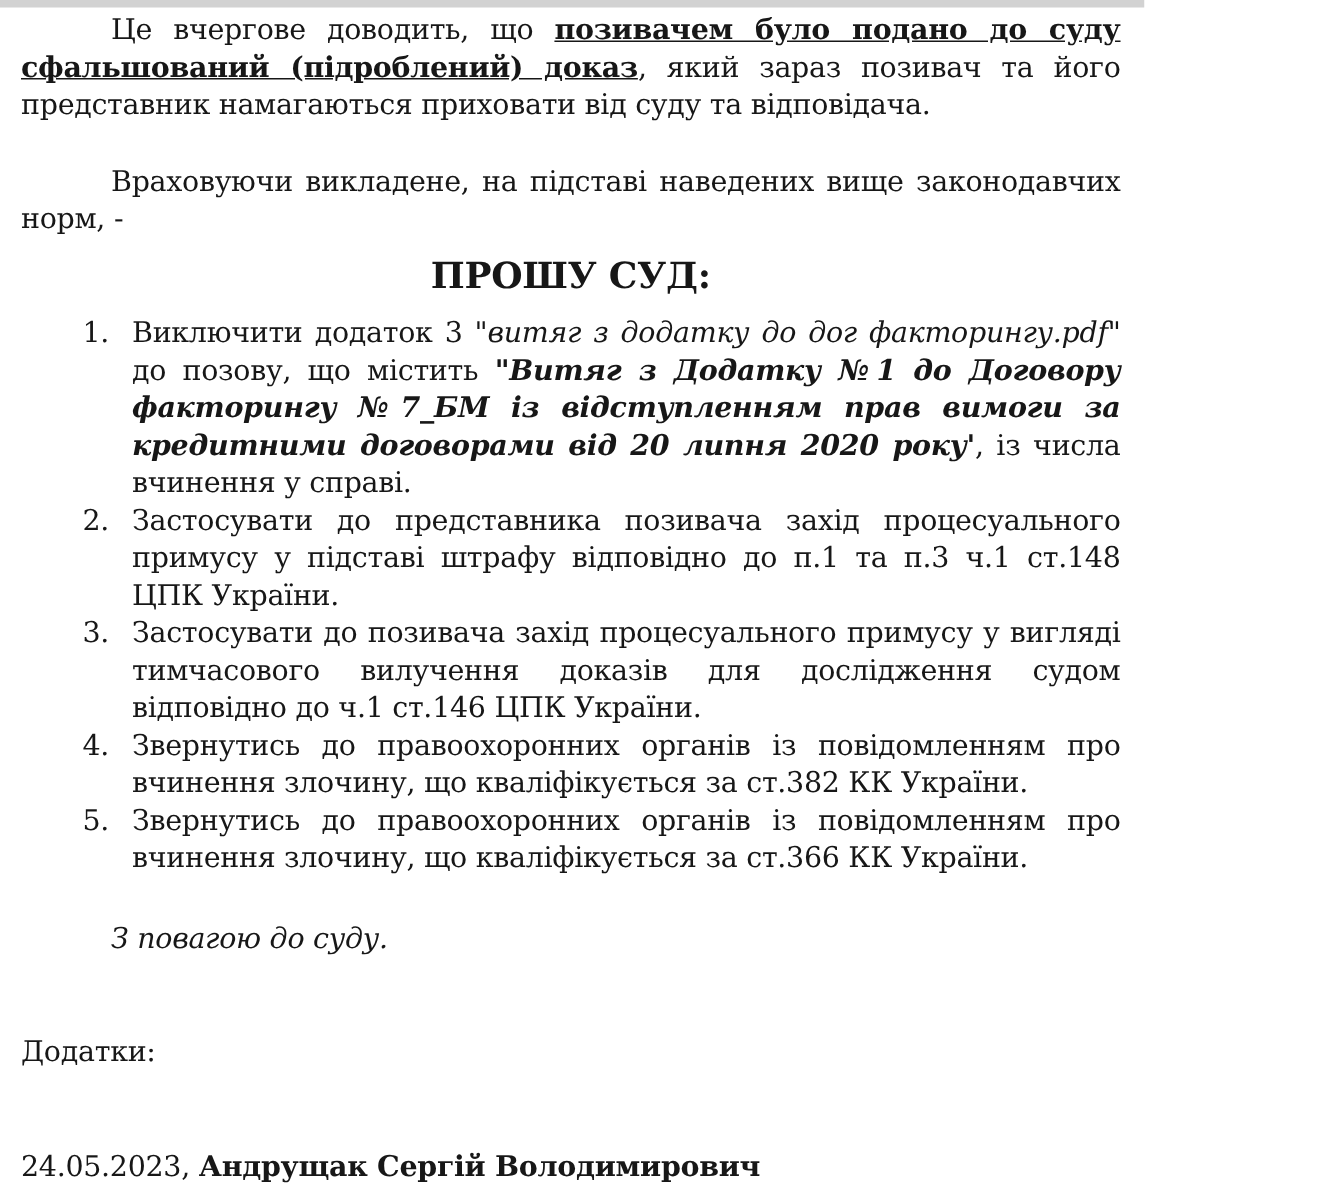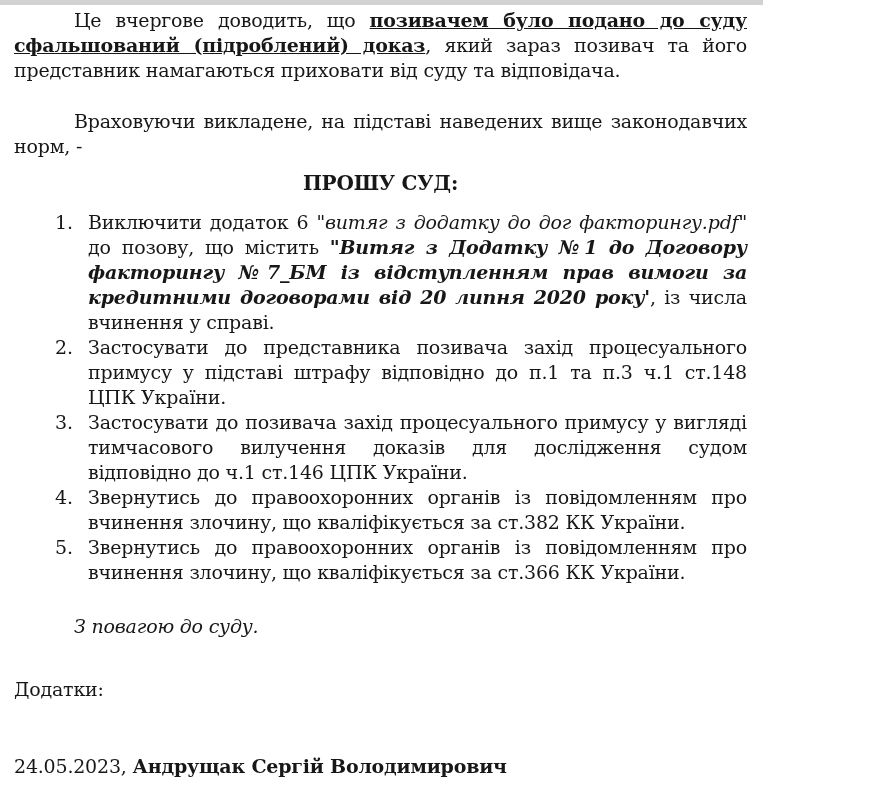--- a/index.html
+++ b/index.html
@@ -23,38 +23,38 @@
     line-height: 25px;
     text-align: justify;
     letter-spacing: -0.2px;
   }
   .para-indent { text-indent: 60px; margin: 0; }
   .preamble { margin-top: 26px; }
   .heading {
     margin: 12px 0 0 0;
     text-align: center;
     font-weight: bold;
-    font-size: 20px;
+    font-size: 24px;
     line-height: 25px;
   }
   .request-list { margin-top: 14px; }
   .list-item { display: flex; }
   .list-num {
     flex: 0 0 33px;
     margin-left: 41px;
     text-align: left;
   }
   .item-text { flex: 1; text-align: justify; }
   .closing {
     margin-top: 29px;
     font-style: italic;
     text-indent: 60px;
   }
   .attachments {
-    margin-top: 38px;
+    margin-top: 50px;
     text-align: left;
   }
   .attachments div { text-align: left; }
   .attachment-wrap { max-width: 720px; }
   .signature {
     margin-top: 52px;
     padding-right: 4px;
   }
   .bold { font-weight: bold; }
   .italic { font-style: italic; }
@@ -71,21 +71,21 @@
 
     <p class="para-indent"><span>Це вчергове доводить, що </span><span class="bold underline">позивачем було подано до суду сфальшований (підроблений) доказ</span><span>, який зараз позивач та його представник намагаються приховати від суду та відповідача.</span></p>
 
     <p class="para-indent preamble">Враховуючи викладене, на підставі наведених вище законодавчих норм, -</p>
 
     <h1 class="heading">ПРОШУ СУД:</h1>
 
     <div class="request-list">
       <div class="list-item">
         <span class="list-num">1.</span>
-        <span class="item-text"><span>Виключити додаток 6 </span><span class="italic">"витяг з додатку до дог факторингу.pdf"</span><span> до позову, що містить </span><span class="bold italic">"Витяг з Додатку №1 до Договору факторингу №7_БМ із відступленням прав вимоги за кредитними договорами від 20 липня 2020 року'</span><span>, із числа вчинення у справі.</span></span>
+        <span class="item-text"><span>Виключити додаток 3 </span><span class="italic">"витяг з додатку до дог факторингу.pdf"</span><span> до позову, що містить </span><span class="bold italic">"Витяг з Додатку №1 до Договору факторингу №7_БМ із відступленням прав вимоги за кредитними договорами від 20 липня 2020 року'</span><span>, із числа вчинення у справі.</span></span>
       </div>
       <div class="list-item">
         <span class="list-num">2.</span>
         <span class="item-text"><span>Застосувати до представника позивача захід процесуального примусу у підставі штрафу відповідно до п.1 та п.3 ч.1 ст.148 ЦПК України.</span></span>
       </div>
       <div class="list-item">
         <span class="list-num">3.</span>
         <span class="item-text"><span>Застосувати до позивача захід процесуального примусу у вигляді тимчасового вилучення доказів для дослідження судом відповідно до ч.1 ст.146 ЦПК України.</span></span>
       </div>
       <div class="list-item">

